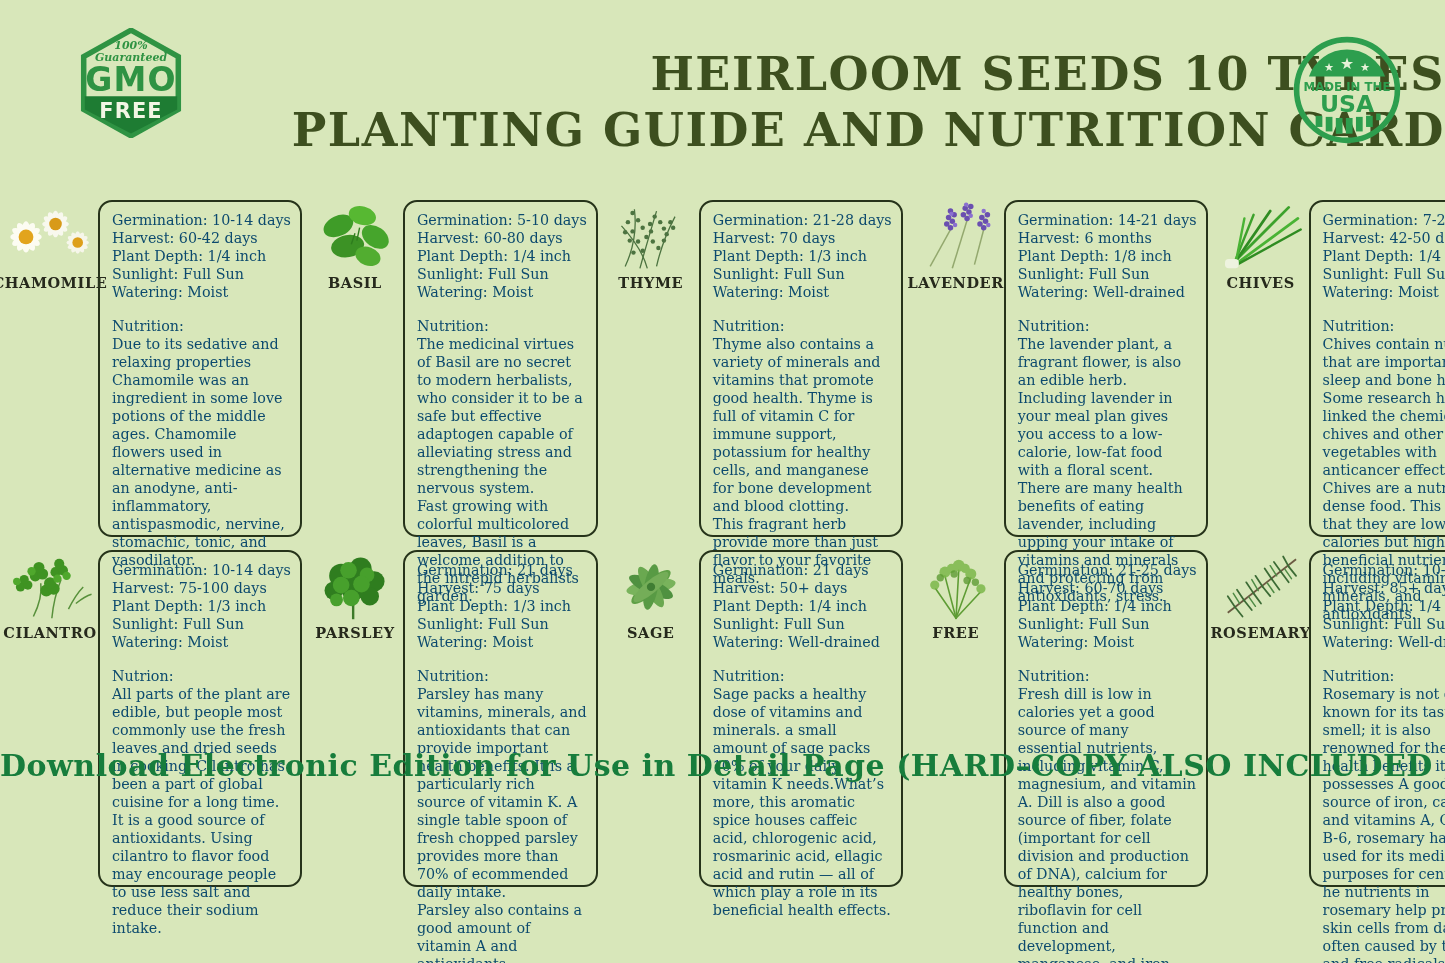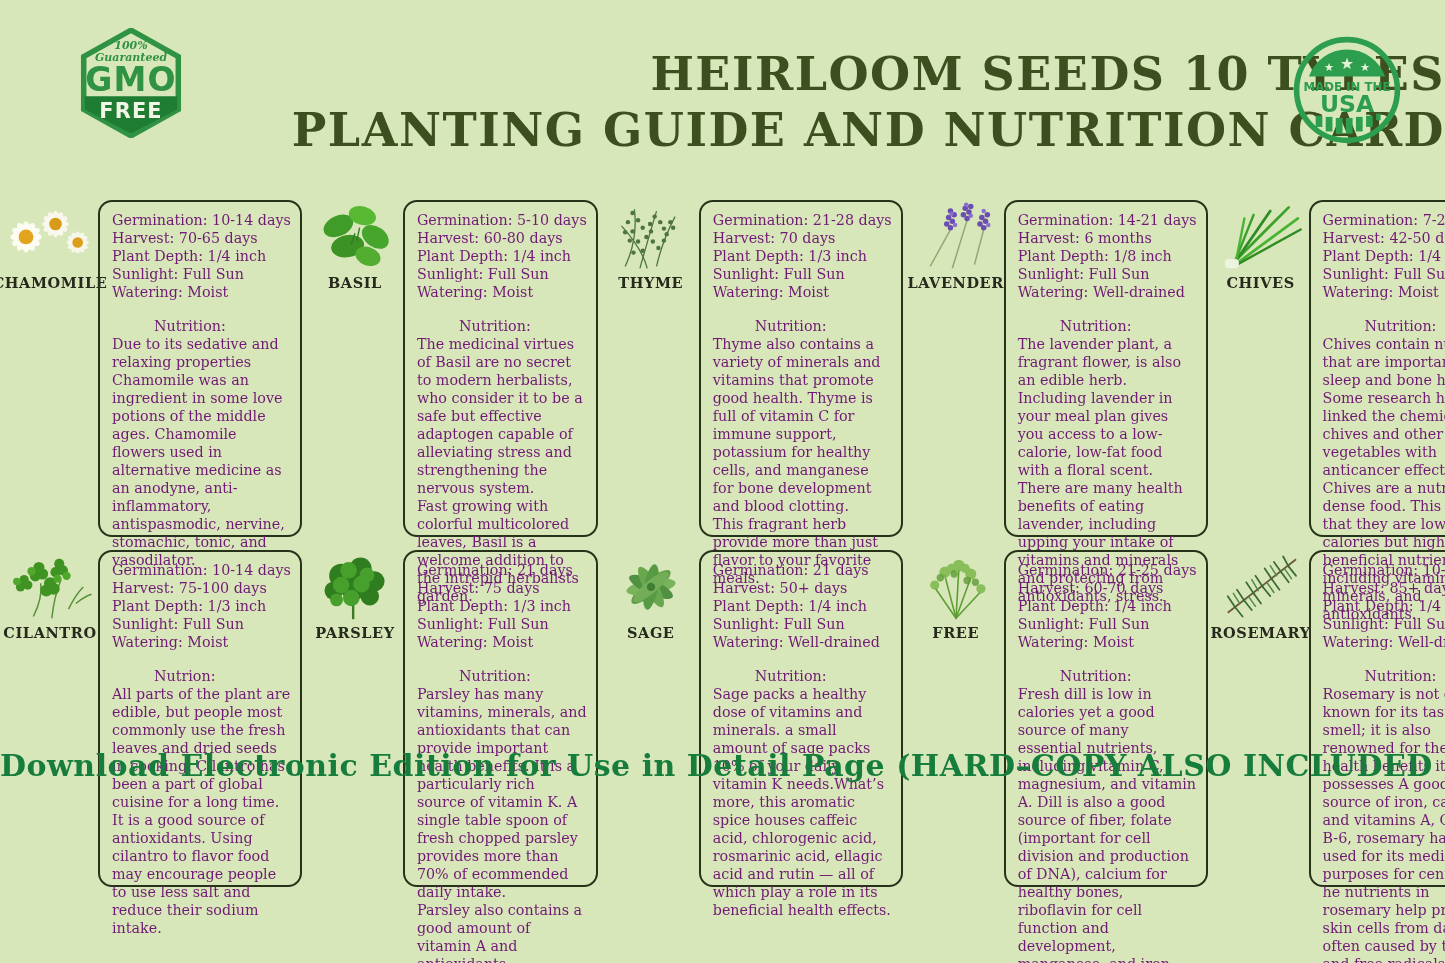--- a/index.html
+++ b/index.html
@@ -38,24 +38,24 @@
   .herb-img { width: 96px; height: 72px; }
   .herb-img svg { width: 100%; height: 100%; display: block; }
   .herb-name {
     font-weight: bold; font-size: 14.5px; color: #26291c;
     letter-spacing: 0.6px; margin-top: 2px; white-space: nowrap;
   }
   .herb-box {
     flex: 1; margin-right: 5px;
     border: 2px solid #26331a; border-radius: 14px;
     padding: 9px 9px 8px 12px;
-    color: #701a75; font-size: 14.3px; line-height: 1.26;
+    color: #0c4a6e; font-size: 14.3px; line-height: 1.26;
   }
   .stat-line { white-space: nowrap; }
-  .nutrition-label { margin-top: 16px; margin-left: 42px; }
+  .nutrition-label { margin-top: 16px; }
   .nutrition-p { margin: 0; }
 
   
   .footer {
     position: absolute; bottom: 12px; left: 0; width: 100%;
     text-align: center; color: #177d3c; font-weight: bold;
     font-size: 30px; letter-spacing: 0.5px; white-space: nowrap;
   }
 </style>
 </head>
@@ -140,21 +140,21 @@
                   <ellipse rx="17" ry="5.5" transform="rotate(150)"></ellipse>
                 </g>
     <circle r="8" fill="#dd9f1b"></circle>
               </g>
 </svg>
           </div>
        <div class="herb-name">CHAMOMILE</div>
      </div>
      <div class="herb-box">
        <div class="stat-line">Germination: 10-14 days</div>
-          <div class="stat-line">Harvest: 70-65 days</div>
+          <div class="stat-line">Harvest: 60-42 days</div>
           <div class="stat-line">Plant Depth: 1/4 inch</div>
           <div class="stat-line">Sunlight: Full Sun</div>
           <div class="stat-line">Watering: Moist</div>
        <div class="nutrition-label">Nutrition:</div>
        <div class="nutrition-p">Due to its sedative and relaxing properties Chamomile was an ingredient in some love potions of the middle ages. Chamomile flowers used in alternative medicine as an anodyne, anti-inflammatory, antispasmodic, nervine, stomachic, tonic, and vasodilator.</div>
      </div>
       </div>
       <div class="herb-card">
         <div class="herb-left">
        <div class="herb-img">

